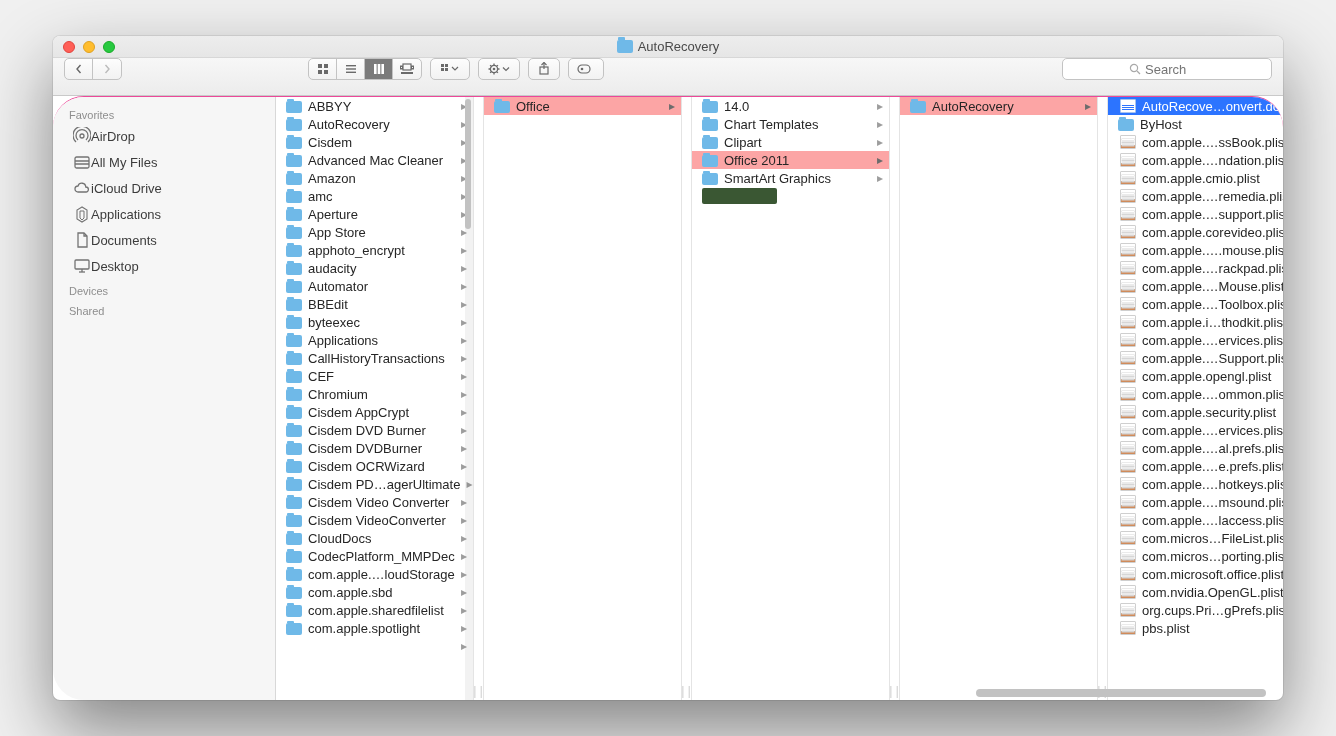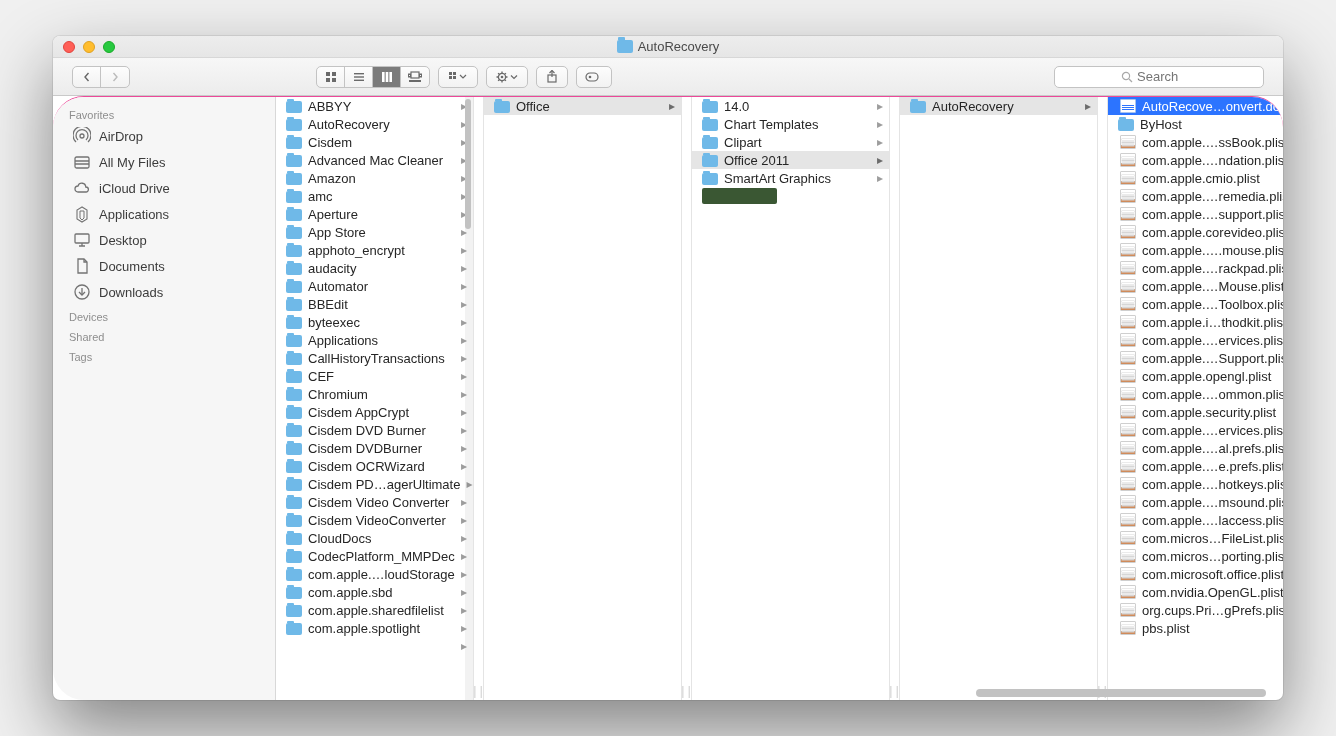--- a/index.html
+++ b/index.html
@@ -49,22 +49,22 @@
   }
   .folder-mini::before {
     content:""; position:absolute; top:-3px; left:1px; width:7px; height:3px;
     background:#6fb9e8; border-radius:1px 1px 0 0;
   }
   
   .toolbar {
     height: 38px;
     background: linear-gradient(#f7f7f7,#ececec);
     border-bottom: 1px solid #c9c9c9;
-    display:flex; align-items:center;
-    padding: 0 19px;
+    display:flex; align-items:flex-start;
+    padding: 0 11px;
     gap: 8px;
   }
   .navseg, .viewseg, .sortseg, .actionseg, .shareseg, .tagseg {
     display:flex; height:22px;
     background: linear-gradient(#fdfdfd,#f2f2f2);
     border:1px solid #c3c3c3; border-radius:5px;
     overflow:hidden;
   }
   .seg-btn {
     width:28px; display:flex; align-items:center; justify-content:center;
@@ -95,21 +95,21 @@
     background:#f6f6f6;
     border-right:1px solid #d8d8d8;
     padding-top:6px;
     overflow-y:auto;
   }
   .sb-heading {
     font-size:11px; color:#8e8e8e;
     padding: 6px 16px 2px;
   }
   .sb-item {
-    display:flex; align-items:center; gap:8px;
+    display:flex; align-items:center; 
     padding: 4px 16px 4px 20px;
     font-size:13px; color:#3c3c3c;
     cursor:default;
   }
   .sb-icon { width:18px; height:18px; display:flex; align-items:center; justify-content:center; color:#737373; }
   
   .columns {
     flex:1; display:flex; overflow-x:auto; position:relative;
   }
   .col {
@@ -130,21 +130,21 @@
     display:flex; align-items:center;
     height:18px;
     padding: 0 6px 0 10px;
     gap:6px;
     color:#262626;
     white-space:nowrap;
   }
   .row.has-arrow::after {
     content:"▸"; margin-left:auto; color:#9d9d9d; font-size:12px;
   }
-  .row.sel-grey { background:#e5e5e5;align-items:center; }
+  .row.sel-grey { background:#fca5a5;align-items:center; }
   .row.sel-grey.has-arrow::after { color:#6c6c6c; }
   .row.sel-blue { background:#2c74ff; color:#fff; }
   .redact-box { width:75px; height:16px; background:#3a5733; border-radius:2px; }
 
   .ic { width:16px; height:14px; flex:0 0 16px; display:inline-block; }
   .ic-folder {
     background:#6fb9e8; border-radius:2px; height:12px; margin-top:2px; position:relative;
   }
   .ic-folder::before {
     content:""; position:absolute; top:-2.5px; left:1px; width:7px; height:2.5px;
@@ -356,49 +356,38 @@
             <svg width="18" height="18" viewBox="0 0 18 18">
               <path d="M9 2 L4 5 L4 14 L9 17 L14 14 L14 5 Z" fill="none" stroke="#737373" stroke-width="1.1"></path>
               <path d="M7 6 L11 6 L11 13 L9 15 L7 13 Z" fill="none" stroke="#737373" stroke-width="1"></path>
             </svg>
           </span>
           <span>Applications</span>
         </div>
         <div class="sb-item">
           <span class="sb-icon">
             <svg width="18" height="18" viewBox="0 0 18 18">
+              <path d="M5 2 H11 L14 5 V16 H5 Z" fill="none" stroke="#737373" stroke-width="1.3"></path>
+              <path d="M11 2 V5 H14" fill="none" stroke="#737373" stroke-width="1.3"></path>
+            </svg>
+          </span>
+          <span>Documents</span>
+        </div>
+        <div class="sb-item">
+          <span class="sb-icon">
+            <svg width="18" height="18" viewBox="0 0 18 18">
               <rect x="2" y="3" width="14" height="9" rx="1" fill="none" stroke="#737373" stroke-width="1.3"></rect>
               <line x1="6" y1="15" x2="12" y2="15" stroke="#737373" stroke-width="1.3"></line>
               <line x1="9" y1="12" x2="9" y2="15" stroke="#737373" stroke-width="1.3"></line>
             </svg>
           </span>
           <span>Desktop</span>
         </div>
-        <div class="sb-item">
-          <span class="sb-icon">
-            <svg width="18" height="18" viewBox="0 0 18 18">
-              <path d="M5 2 H11 L14 5 V16 H5 Z" fill="none" stroke="#737373" stroke-width="1.3"></path>
-              <path d="M11 2 V5 H14" fill="none" stroke="#737373" stroke-width="1.3"></path>
-            </svg>
-          </span>
-          <span>Documents</span>
-        </div>
-        <div class="sb-item">
-          <span class="sb-icon">
-            <svg width="18" height="18" viewBox="0 0 18 18">
-              <circle cx="9" cy="9" r="7" fill="none" stroke="#737373" stroke-width="1.3"></circle>
-              <line x1="9" y1="5" x2="9" y2="11" stroke="#737373" stroke-width="1.3"></line>
-              <path d="M6 9 L9 12 L12 9" fill="none" stroke="#737373" stroke-width="1.3"></path>
-            </svg>
-          </span>
-          <span>Downloads</span>
-        </div>
         <div class="sb-heading">Devices</div>
         <div class="sb-heading">Shared</div>
-        <div class="sb-heading">Tags</div>
       </div>
 
     <div class="columns" id="columns">
       <div class="col" style="width: 186px;">
           <div class="row has-arrow">
             <span class="ic ic-folder"></span>
             <span>ABBYY</span>
           </div>
           <div class="row has-arrow">
             <span class="ic ic-folder"></span>

